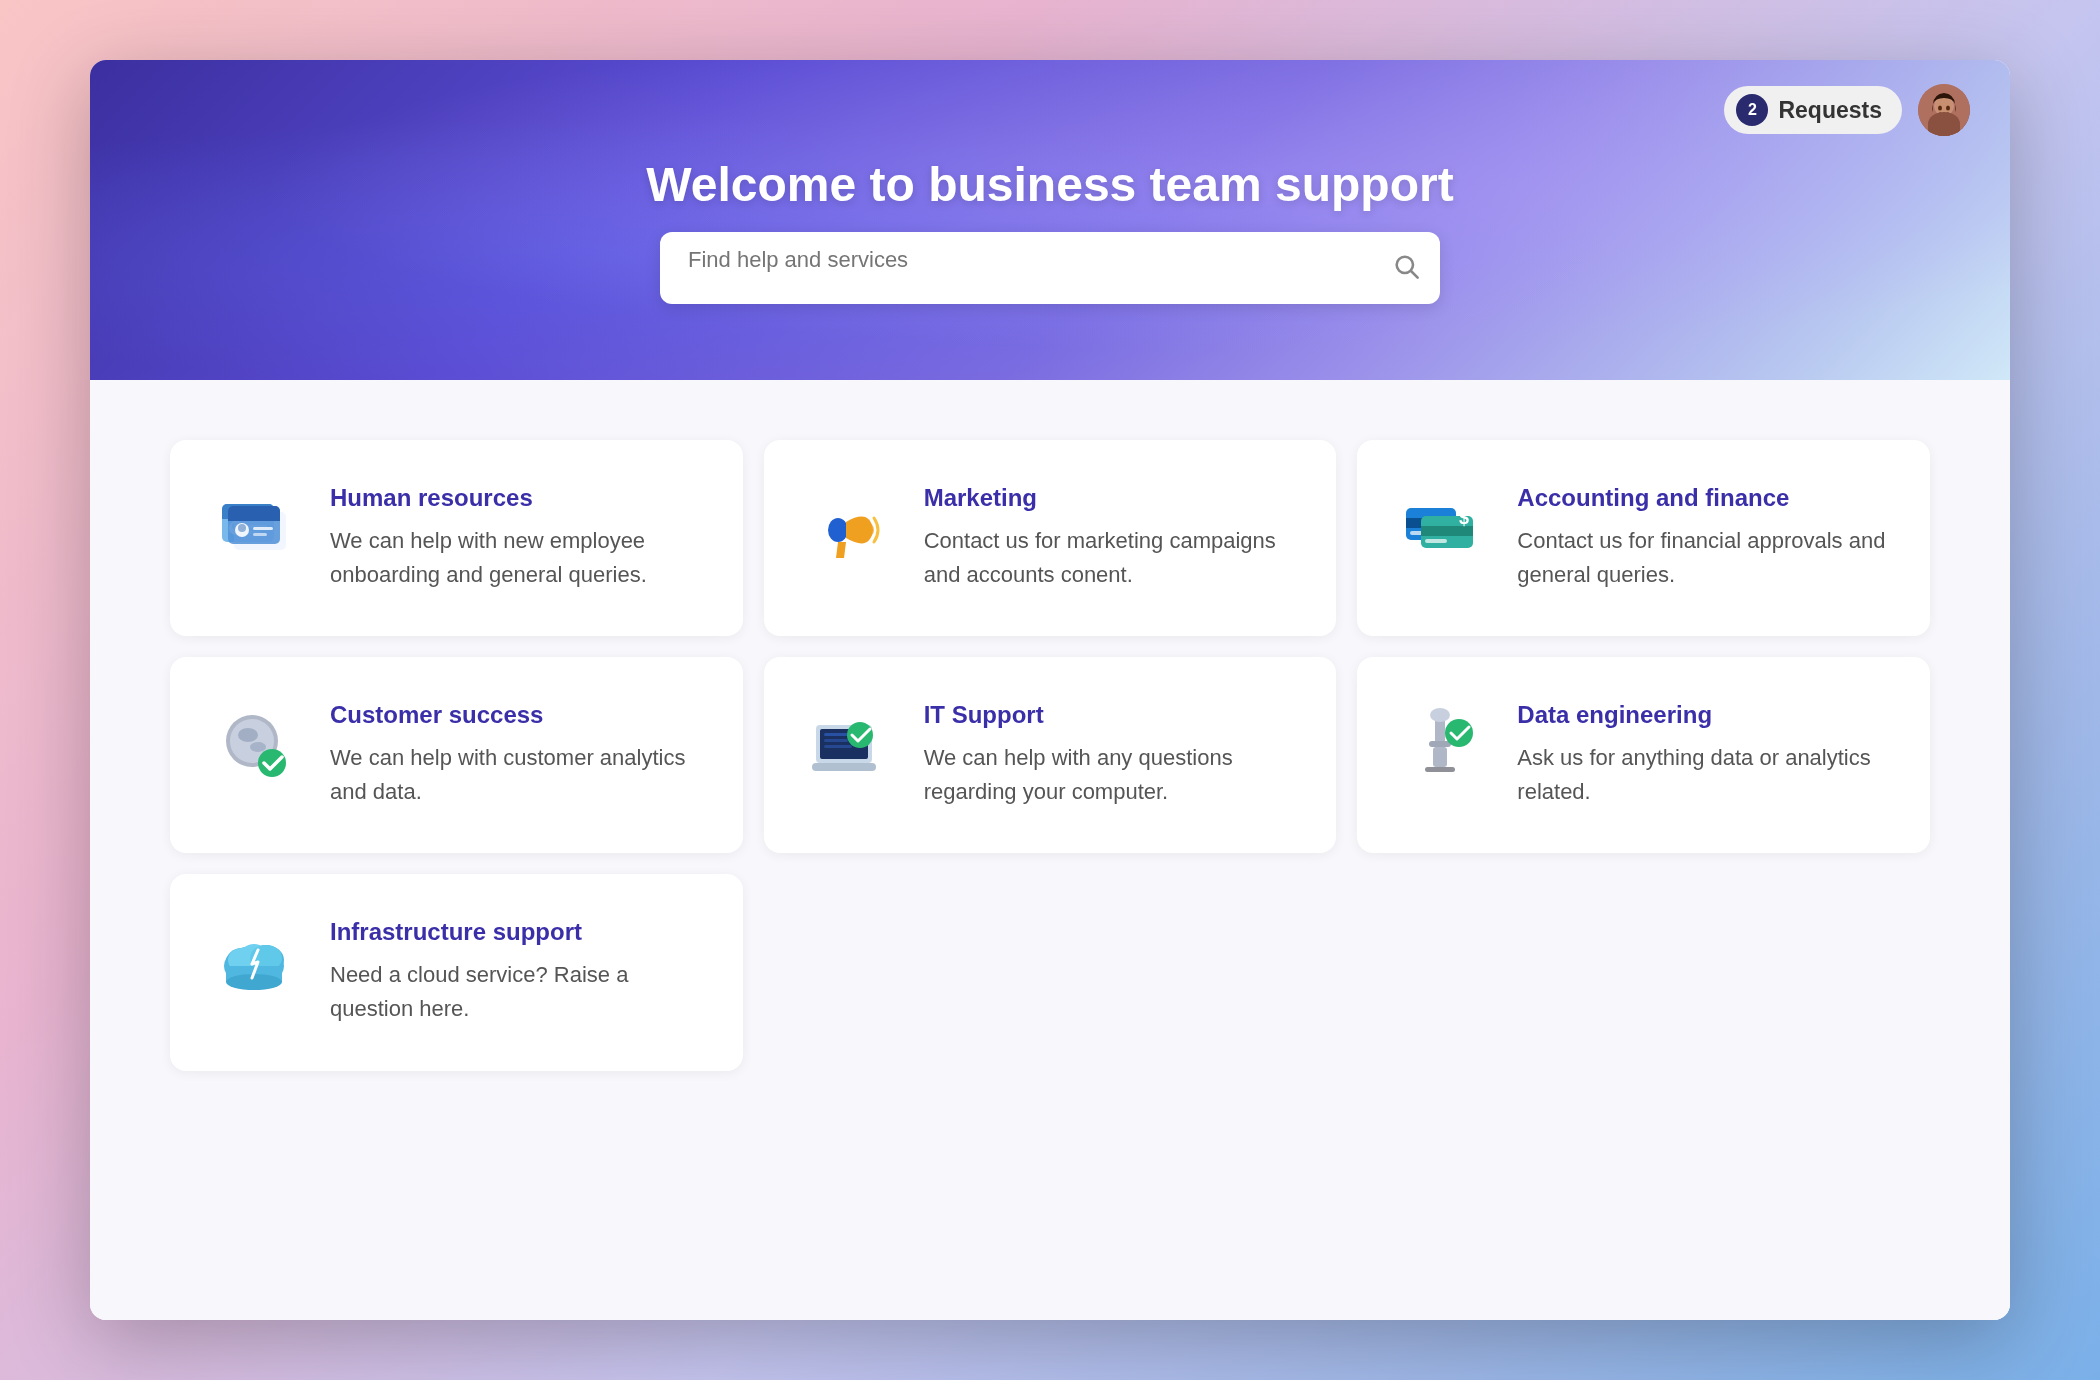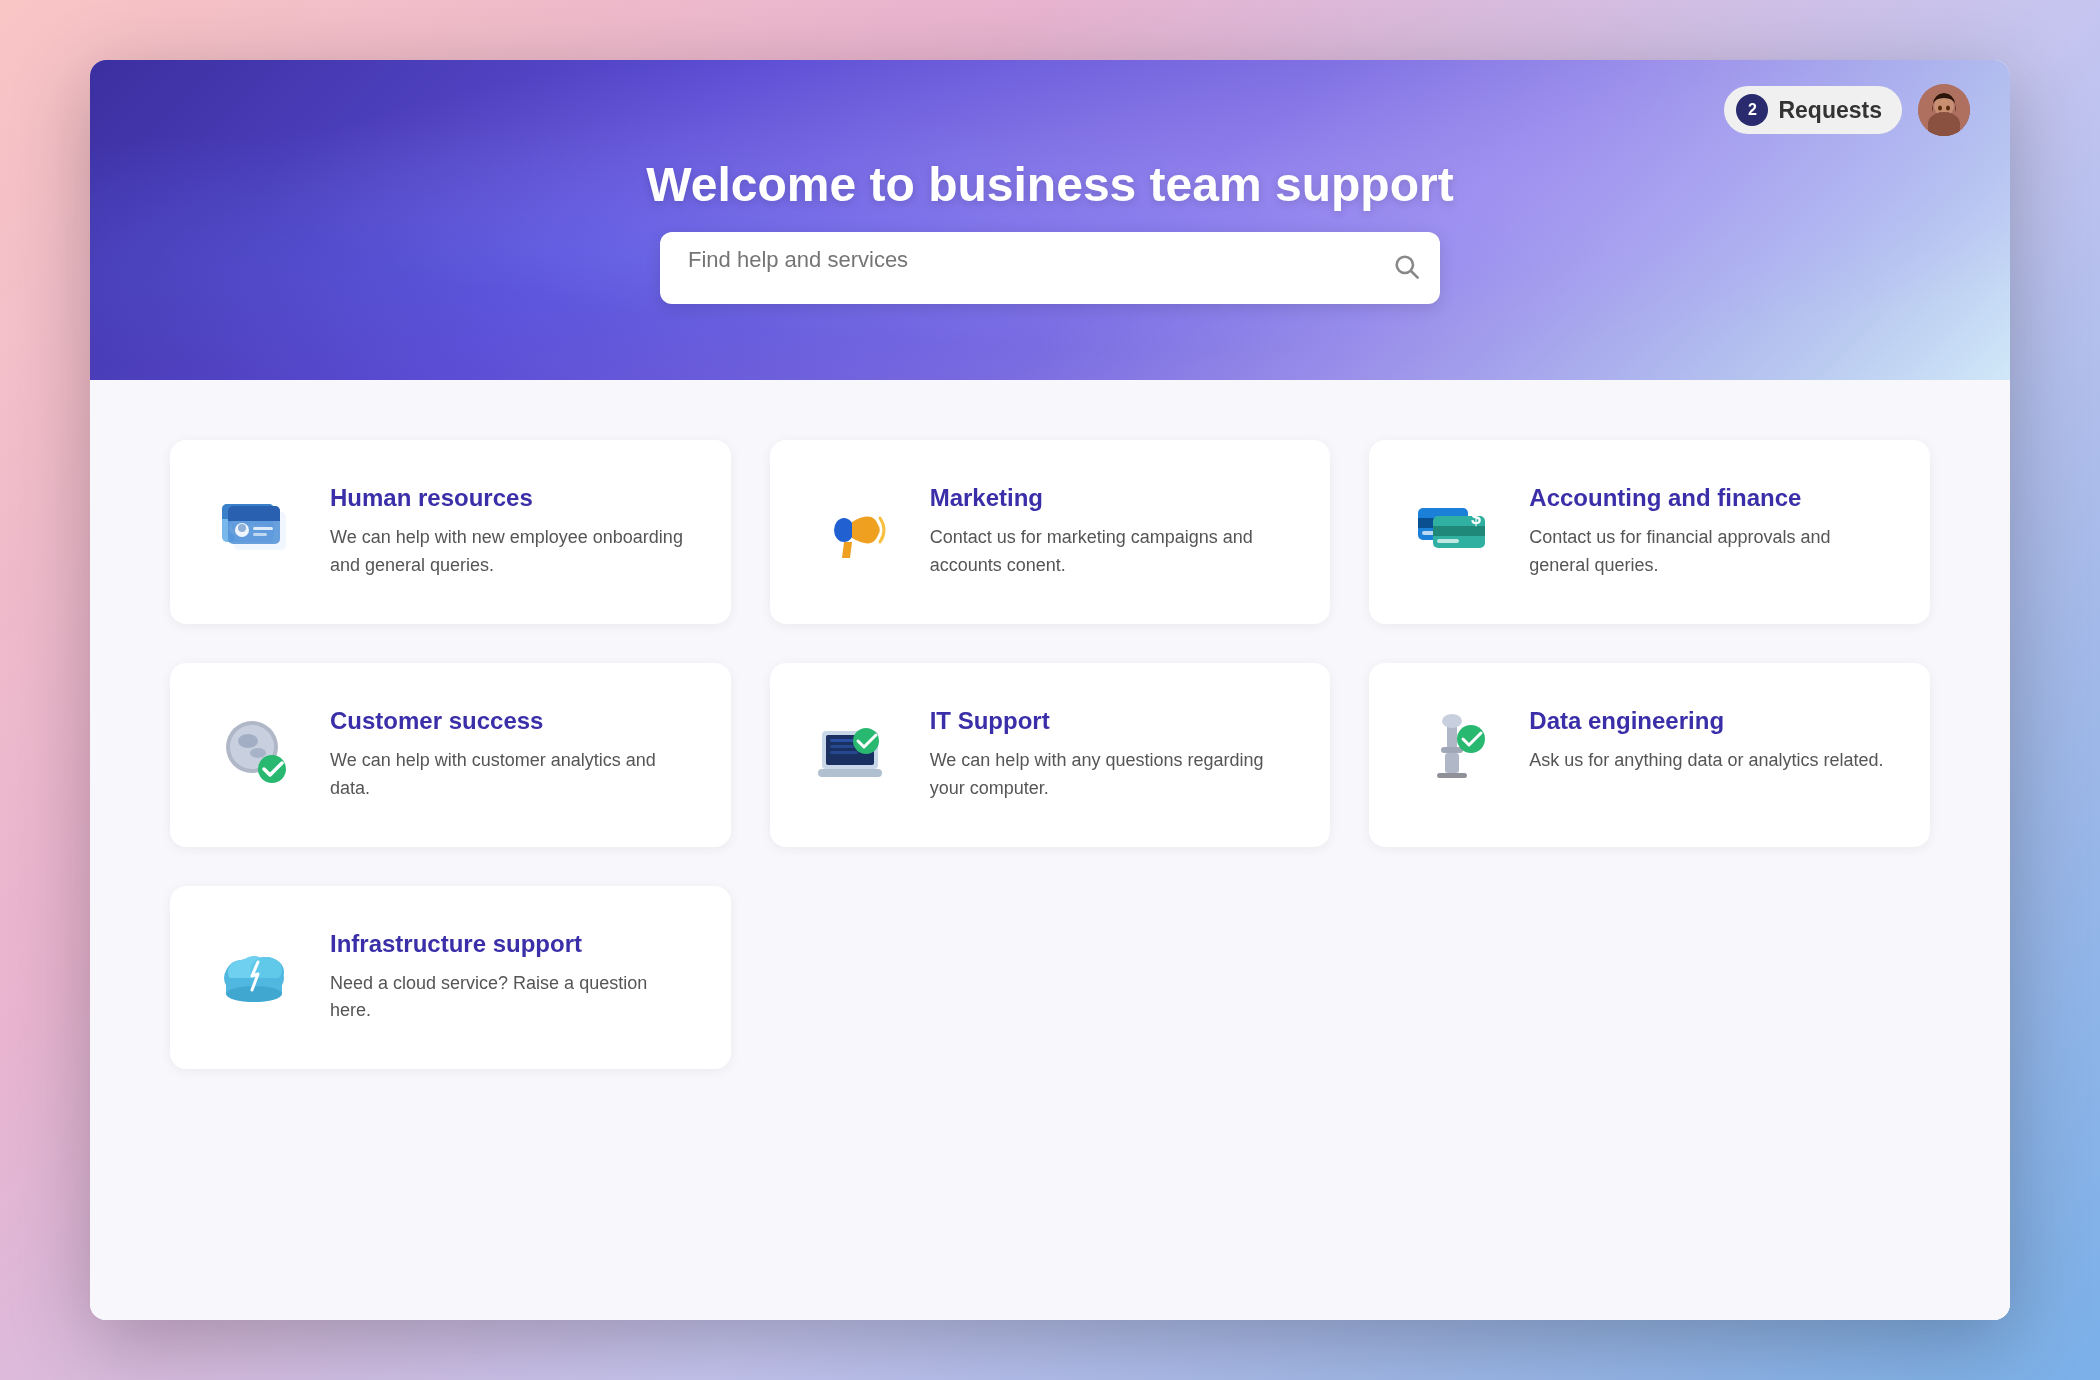--- a/index.html
+++ b/index.html
@@ -152,21 +152,21 @@
     
     .main-content {
       flex: 1;
       background: #f8f8fc;
       padding: 60px 80px;
     }
 
     .cards-grid {
       display: grid;
       grid-template-columns: repeat(3, 1fr);
-      gap: 39px;
+      gap: 21px;
     }
 
     .service-card {
       background: #fff;
       border-radius: 16px;
       padding: 44px 40px;
       display: flex;
       align-items: flex-start;
       gap: 32px;
       box-shadow: 0 2px 12px rgba(0,0,0,0.06);
@@ -186,21 +186,21 @@
     .card-text {}
 
     .card-title {
       font-size: 24px;
       font-weight: 700;
       color: #3a2fa8;
       margin-bottom: 12px;
     }
 
     .card-desc {
-      font-size: 18px;
+      font-size: 22px;
       color: #555;
       line-height: 1.55;
     }
 
     
     .icon-hr { }
     .icon-facilities { }
     .icon-marketing { }
     .icon-accounting { }
     .icon-legal { }

